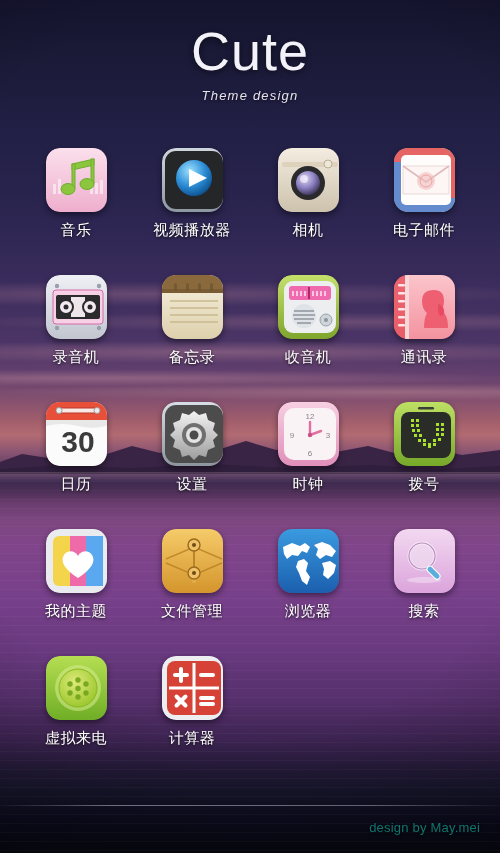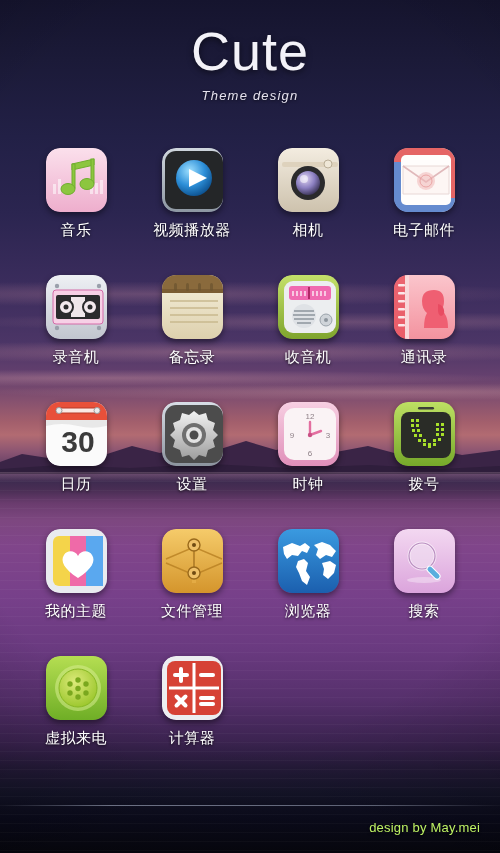--- a/index.html
+++ b/index.html
@@ -74,21 +74,21 @@
   .grid{position:absolute;left:0;right:0;top:148px;
     display:grid;grid-template-columns:repeat(4,1fr);row-gap:35px;padding:0 18px;}
   .cell{display:flex;flex-direction:column;align-items:center;}
   .ic{position:relative;width:61px;height:64px;border-radius:14px;overflow:hidden;
     box-shadow:0 3px 6px rgba(0,0,0,.45);}
   .ic svg{display:block;width:64px;height:64px;}
   .lbl{margin-top:9px;font-size:15px;color:#ffffff;letter-spacing:.5px;
     text-shadow:0 1px 3px rgba(0,0,0,.85);white-space:nowrap;}
 
   
-  .credit{position:absolute;right:20px;bottom:18px;font-size:13px;color:#bef264;
+  .credit{position:absolute;right:20px;bottom:18px;font-size:13px;color:#0f766e;
     text-shadow:0 1px 3px rgba(0,0,0,.8);letter-spacing:.2px;}
 </style>
 </head>
 <body>
 
 <div class="phone">
 
   <div class="wall"></div>
   <div class="clouds"></div>
   <div class="ridge">

